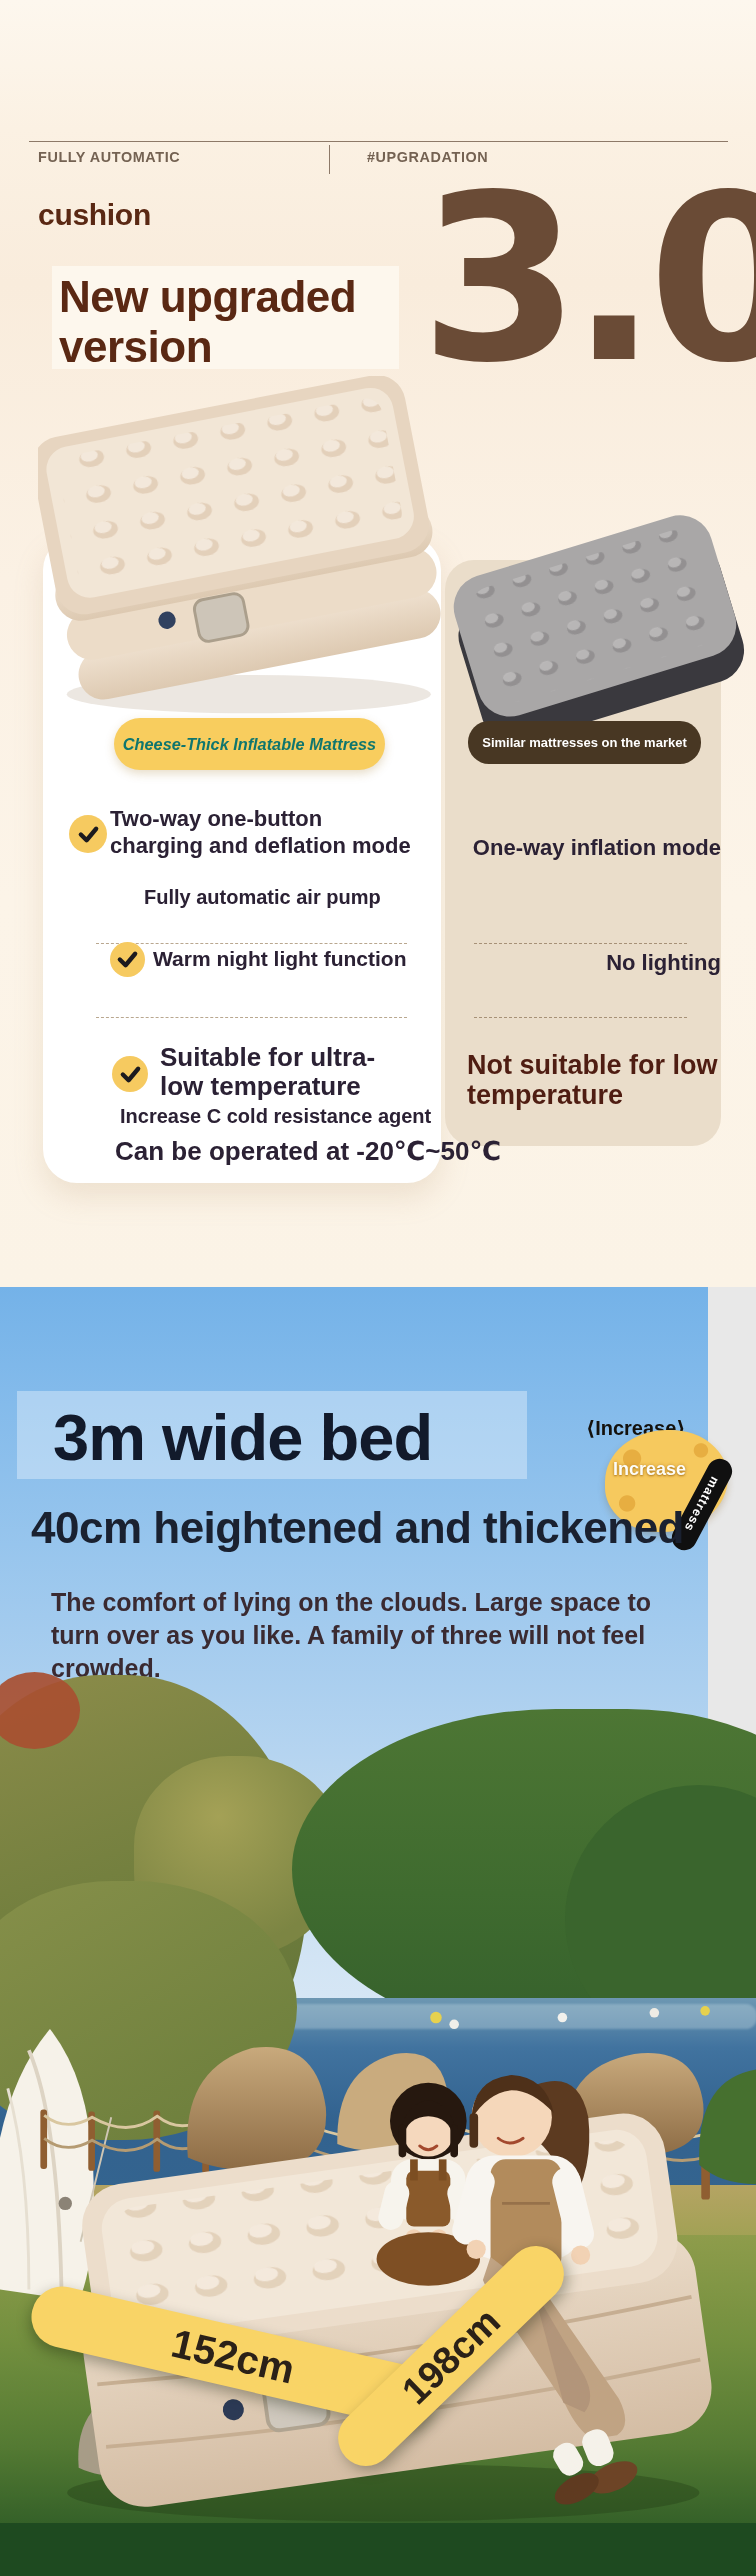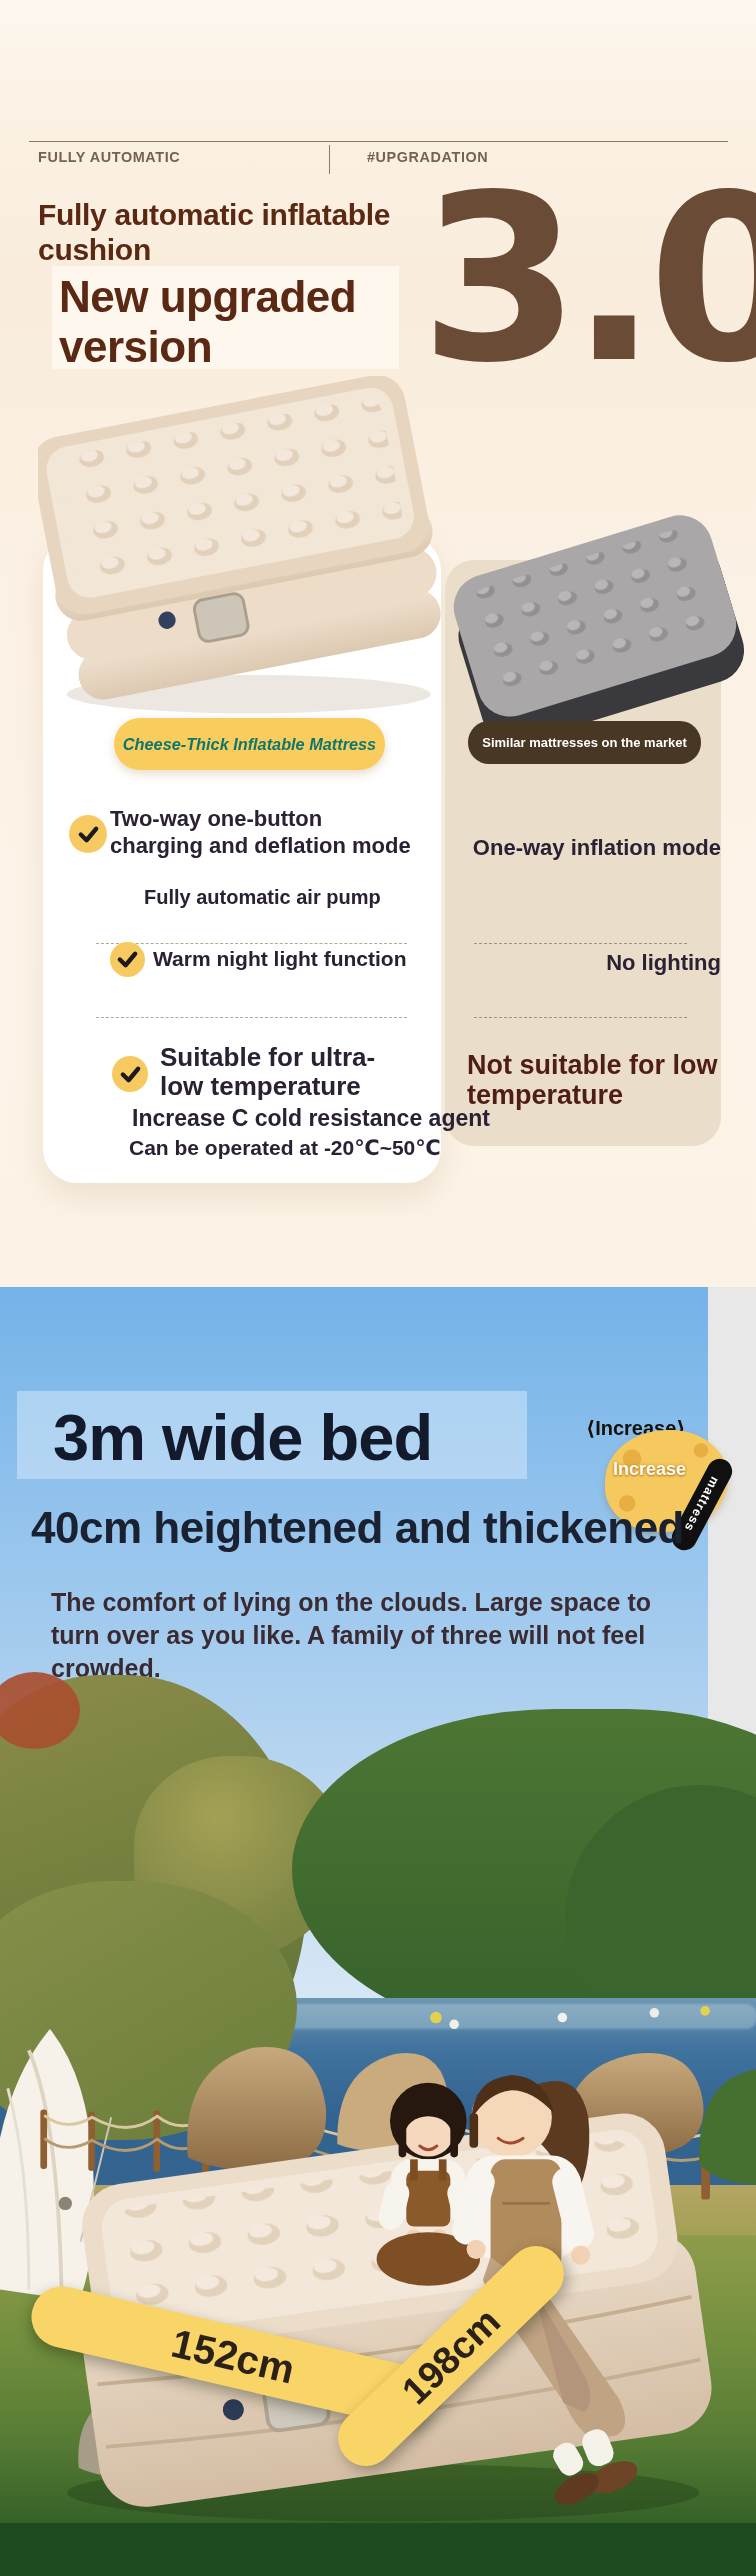--- a/index.html
+++ b/index.html
@@ -87,21 +87,20 @@
 
 <div class="page">
 
   <section class="abs s1">
     <div class="abs hrule"></div>
     <div class="abs vrule"></div>
     <div class="abs hdr-label" style="left:38px;">FULLY AUTOMATIC</div>
     <div class="abs hdr-label" style="left:367px;">#UPGRADATION</div>
 
     <div class="abs title">
-      <div>Fully automatic inflatable</div>
       <div>cushion</div>
     </div>
     <div class="abs upg-hl"></div>
     <div class="abs upgrade">
       <div>New upgraded</div>
       <div>version</div>
     </div>
     <div class="abs version">3.0</div>
 
     <div class="abs panel-white"></div>
@@ -170,22 +169,22 @@
 
     <div class="abs check" style="left:112px;top:1056px;width:36px;height:36px;">
       <svg viewBox="0 0 24 24">
           <path d="M4 12 L10 18 L20 6" fill="none" stroke="#1c1a1e" stroke-width="4.5" stroke-linecap="round" stroke-linejoin="round"></path>
         </svg>
     </div>
     <div class="abs feat" style="left:160px;top:1043px;font-size:26px;line-height:29px;">
       <div>Suitable for ultra-</div>
       <div>low temperature</div>
     </div>
-    <div class="abs feat" style="left:132px;top:1105px;font-size:23px;">Increase C cold resistance agent</div>
-    <div class="abs feat" style="left:129px;top:1136px;font-size:21px;">Can be operated at -20℃~50℃</div>
+    <div class="abs feat" style="left:120px;top:1105px;font-size:20px;">Increase C cold resistance agent</div>
+    <div class="abs feat" style="left:115px;top:1136px;font-size:26px;">Can be operated at -20℃~50℃</div>
 
     <div class="abs rightcol" style="top:835px;font-size:22px;">One-way inflation mode</div>
     <div class="abs dash-r" style="top:943px;"></div>
     <div class="abs rightcol" style="top:950px;font-size:22px;">No lighting</div>
     <div class="abs dash-r" style="top:1017px;"></div>
     <div class="abs feat maroon" style="left:467px;top:1050px;font-size:27px;line-height:30px;">
       <div>Not suitable for low</div>
       <div>temperature</div>
     </div>
   </section>

